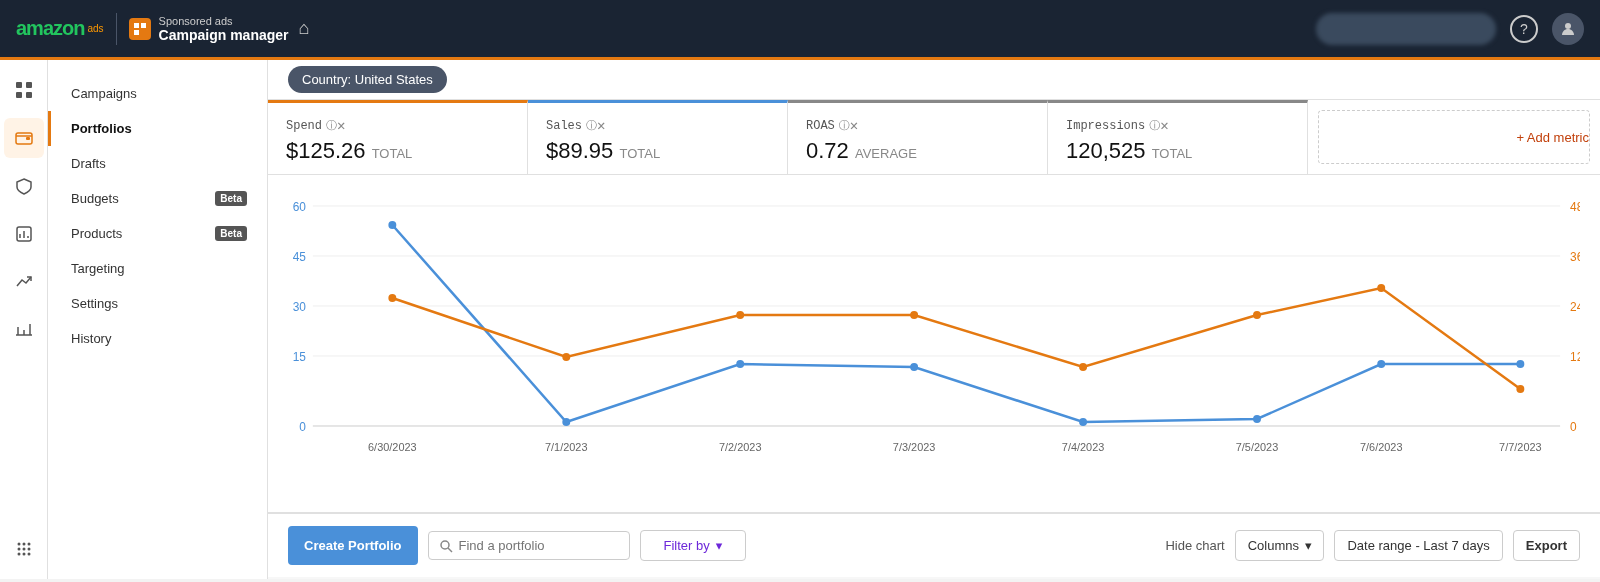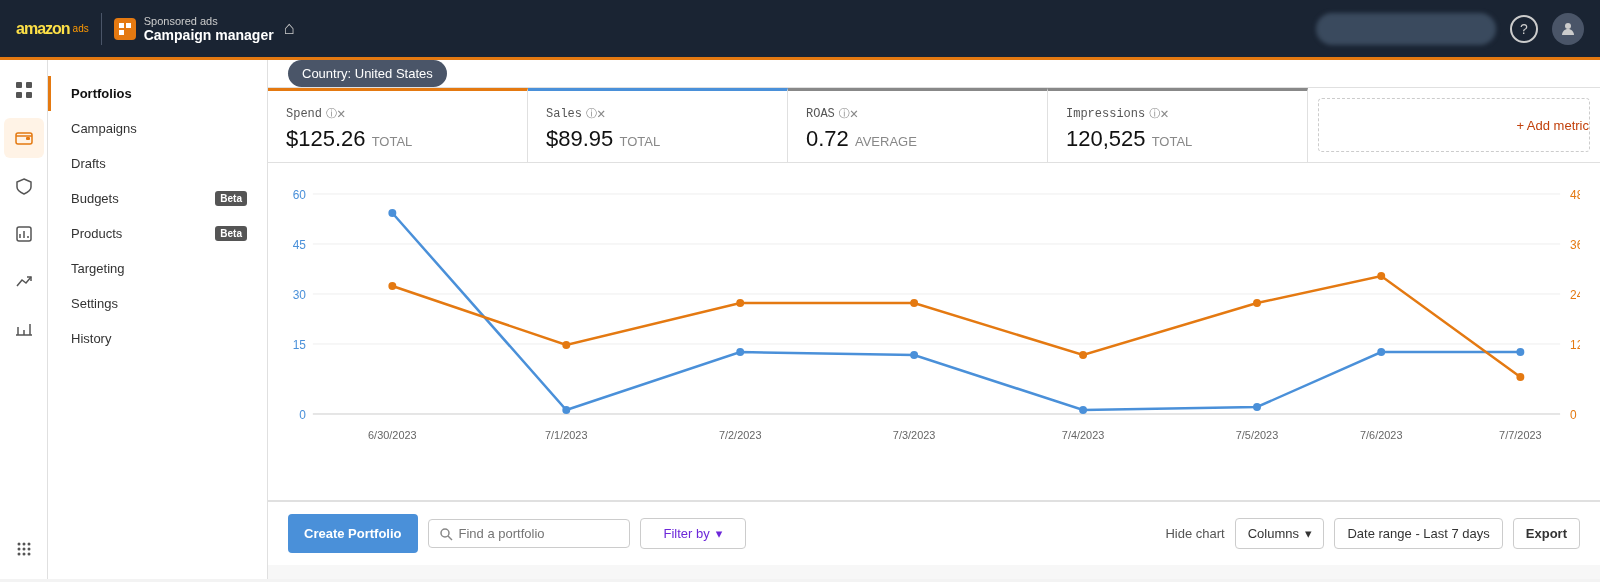--- a/index.html
+++ b/index.html
@@ -123,21 +123,21 @@
     .content-area {
       flex: 1;
       overflow-y: auto;
       background: #f7f7f7;
       padding: 0;
     }
 
     
     .country-bar {
       background: #fff;
-      padding: 0 20px;
+      padding: 6px 20px;
       border-bottom: 1px solid #e0e0e0;
     }
     .country-btn {
       background: #4a5568;
       color: #fff;
       border: none;
       border-radius: 20px;
       padding: 6px 14px;
       font-size: 13px;
       cursor: pointer;
@@ -293,21 +293,21 @@
       gap: 6px;
     }
     .export-btn { font-weight: 700; }
   </style>
 </head>
 <body>
 
 <div class="topnav">
   <div class="topnav-logo">
     <div style="display:flex;align-items:center;gap:2px;">
-      <span style="color:#fde047;font-size:16px;font-weight:900;letter-spacing:-1px;">amazon</span>
+      <span style="color:#22c55e;font-size:20px;font-weight:900;letter-spacing:-1px;">amazon</span>
       <span style="color:#f90;font-size:10px;vertical-align:super;margin-left:1px;">ads</span>
     </div>
   </div>
   <div class="nav-divider"></div>
   <div class="nav-icon-box">
     <svg width="14" height="14" viewBox="0 0 14 14" fill="white">
       <rect x="1" y="1" width="5" height="5"></rect>
         <rect x="8" y="1" width="5" height="5"></rect>
         <rect x="1" y="8" width="5" height="5"></rect>
     </svg>
@@ -383,25 +383,25 @@
           <circle cx="9" cy="9" r="1.5"></circle>
           <circle cx="14" cy="9" r="1.5"></circle>
         <circle cx="4" cy="14" r="1.5"></circle>
           <circle cx="9" cy="14" r="1.5"></circle>
           <circle cx="14" cy="14" r="1.5"></circle>
       </svg>
     </div>
   </div>
 
   <div class="sidebar">
+    <div class="sidebar-menu-item">
+      <span>Campaigns</span>
+    </div>
     <div class="sidebar-menu-item active">
       <span>Portfolios</span>
-    </div>
-    <div class="sidebar-menu-item">
-      <span>Campaigns</span>
     </div>
     <div class="sidebar-menu-item">
       <span>Drafts</span>
     </div>
     <div class="sidebar-menu-item">
       <span>Budgets</span>
       <span class="beta-badge">Beta</span>
     </div>
     <div class="sidebar-menu-item">
       <span>Products</span>

